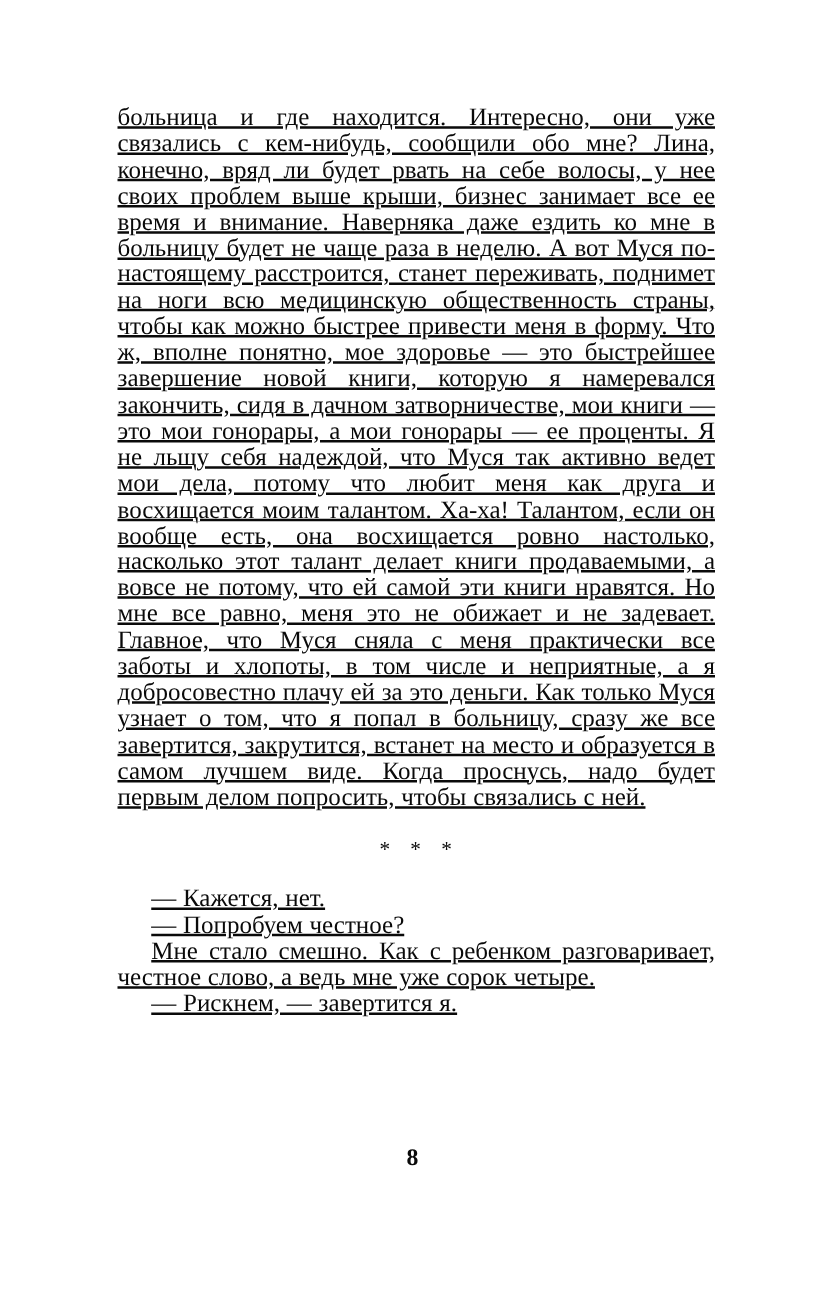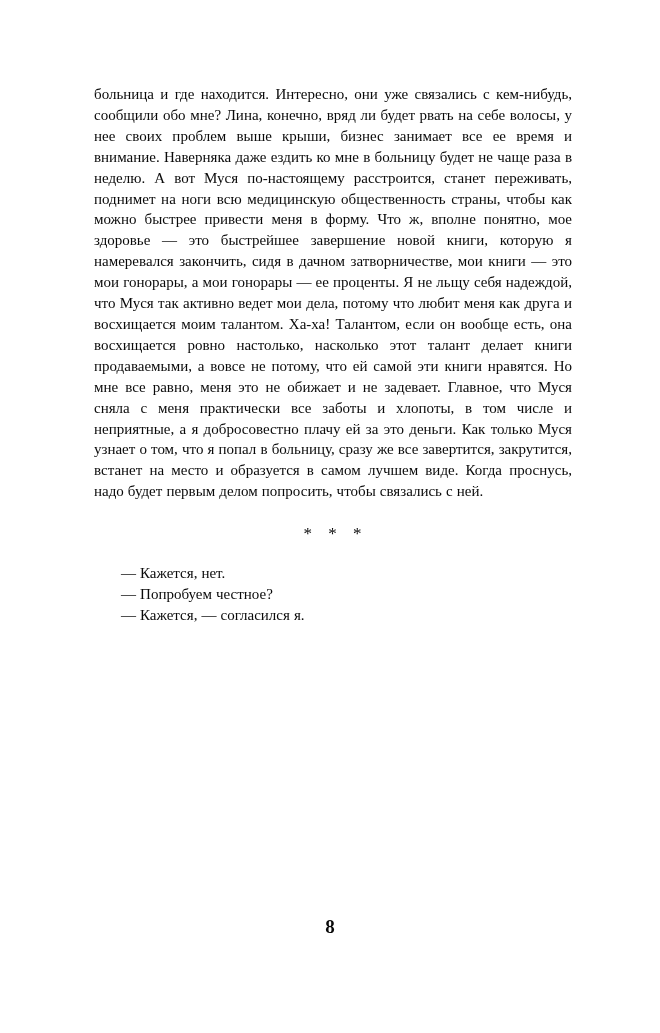--- a/index.html
+++ b/index.html
@@ -14,27 +14,28 @@
     color: #0a0a0a;
   }
   .text-block {
     position: absolute;
     left: 94px;
     top: 84px;
     width: 478px;
   }
   .text-block p {
     margin: 0;
-    font-size: 15px;
+    font-size: 20px;
     line-height: 20.9px;
     text-align: justify;
     text-indent: 27px;
     hyphens: auto;
     -webkit-hyphens: auto;
     word-spacing: 0.02em;
+    text-decoration: underline;
   }
   .text-block p.noindent {
     text-indent: 0;
   }
   .separator {
     text-align: center;
     font-size: 17px;
     line-height: 20.9px;
     margin: 22px 0 18px 0;
     word-spacing: 10px;
@@ -56,16 +57,17 @@
 </head>
 <body>
 
 <div class="text-block">
   <p class="noindent">больница и где находится. Интересно, они уже связались с кем-нибудь, сообщили обо мне? Лина, конечно, вряд ли будет рвать на себе волосы, у нее своих проблем выше крыши, бизнес занимает все ее время и внимание. Наверняка даже ездить ко мне в больницу будет не чаще раза в неделю. А вот Муся по-настоящему расстроится, станет переживать, поднимет на ноги всю медицинскую общественность страны, чтобы как можно быстрее привести меня в форму. Что ж, вполне понятно, мое здоровье — это быстрейшее завершение новой книги, которую я намеревался закончить, сидя в дачном затворничестве, мои книги — это мои гонорары, а мои гонорары — ее проценты. Я не льщу себя надеждой, что Муся так активно ведет мои дела, потому что любит меня как друга и восхищается моим талантом. Ха-ха! Талантом, если он вообще есть, она восхищается ровно настолько, насколько этот талант делает книги продаваемыми, а вовсе не потому, что ей самой эти книги нравятся. Но мне все равно, меня это не обижает и не задевает. Главное, что Муся сняла с меня практически все заботы и хлопоты, в том числе и неприятные, а я добросовестно плачу ей за это деньги. Как только Муся узнает о том, что я попал в больницу, сразу же все завертится, закрутится, встанет на место и образуется в самом лучшем виде. Когда проснусь, надо будет первым делом попросить, чтобы связались с ней.</p>
 
   <div class="separator">* * *</div>
 
   <p>— Кажется, нет.</p>
   <p>— Попробуем честное?</p>
-  <p>— Кажется, — согласился я.</p>
+  <p>Мне стало смешно. Как с ребенком разговаривает, честное слово, а ведь мне уже сорок четыре.</p>
+  <p>— Рискнем, — завертится я.</p>
 </div>
 
 <div class="page-number">8</div>
 
 </body></html>

